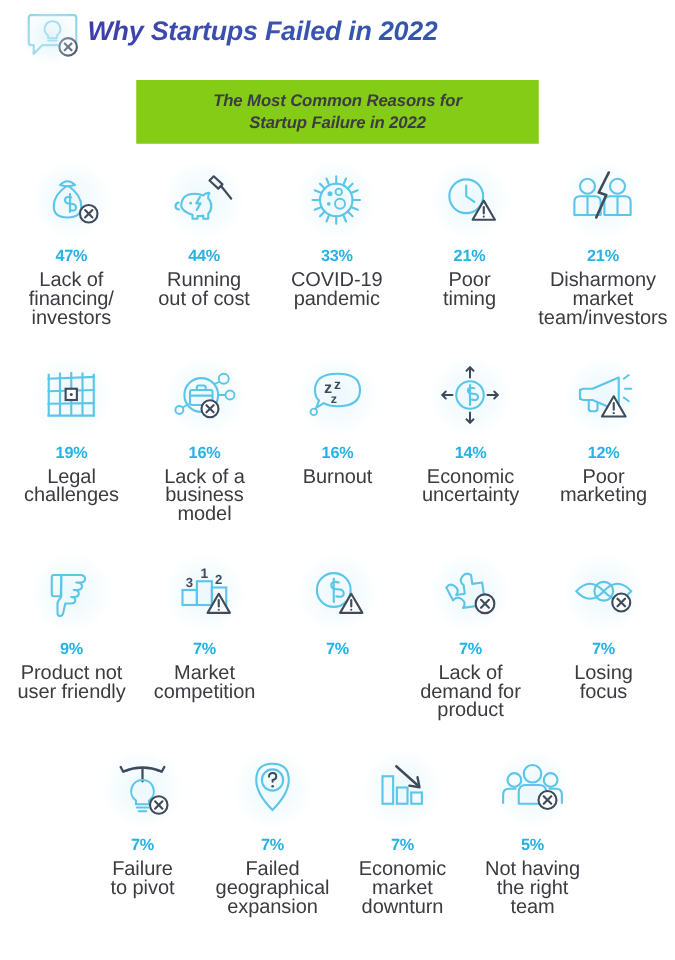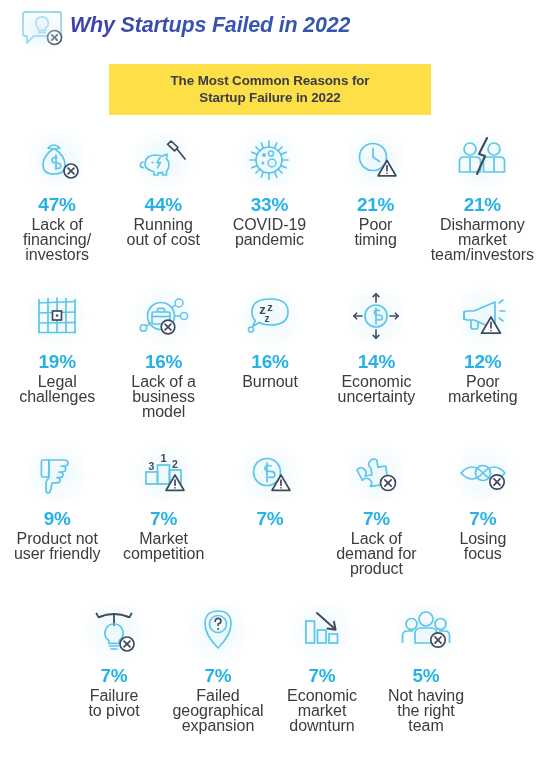--- a/index.html
+++ b/index.html
@@ -51,30 +51,31 @@
     font-style: italic;
   }
 
   
   .subtitle-wrap {
     display: flex;
     justify-content: center;
     margin-top: 12px;
   }
   .subtitle {
-    background: #fde047;
+    background: #84cc16;
     color: #3c3c42;
     font-size: 13.4px;
     font-weight: bold;
     line-height: 17px;
     text-align: center;
     padding: 8px 26px 9px 26px;
     width: 270px;
     box-sizing: content-box;
     letter-spacing: -0.1px;
+    font-style: italic;
   }
 
   
   .rows {
     margin-top: 14px;
   }
   .row {
     display: flex;
     width: 540px;
     box-sizing: border-box;
@@ -110,21 +111,21 @@
     z-index: 0;
   }
   .icon-wrap svg {
     position: relative;
     z-index: 1;
     display: block;
   }
 
   .pct {
     color: #27b2e6;
-    font-size: 19px;
+    font-size: 13px;
     font-weight: bold;
     line-height: 22px;
     margin-top: 3px;
     letter-spacing: -0.2px;
   }
   .label {
     color: #3b3b41;
     font-size: 16px;
     line-height: 15.2px;
     margin-top: 1px;

